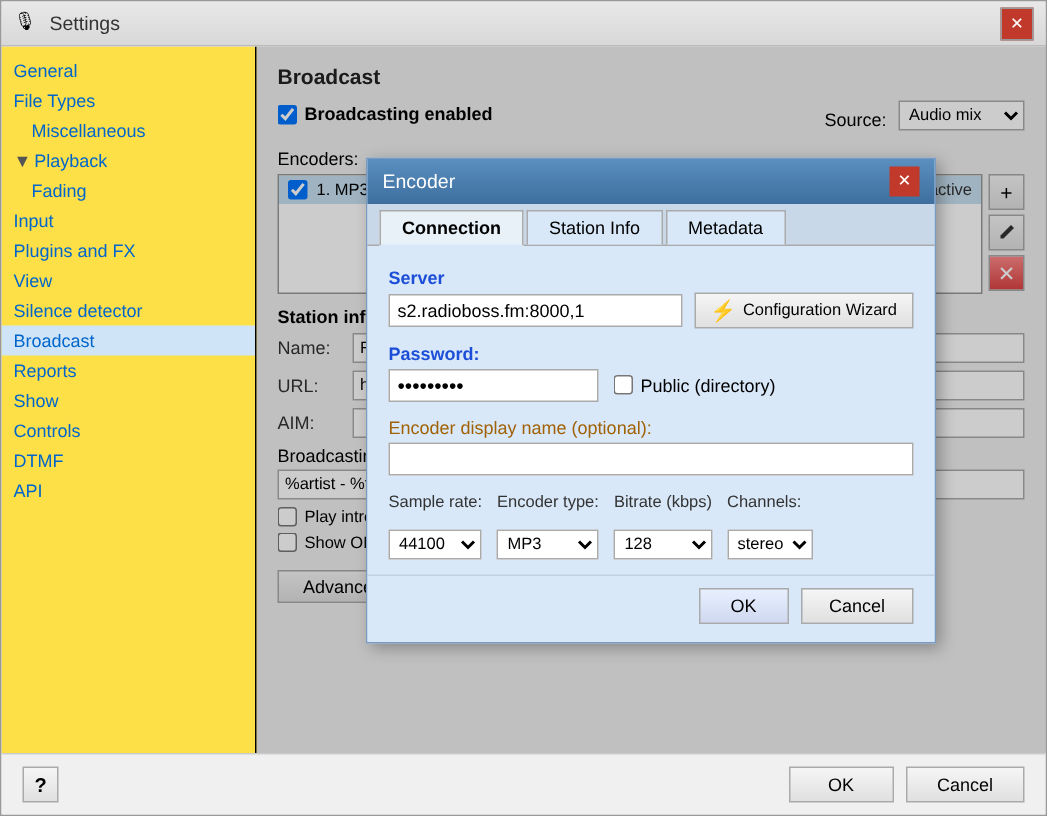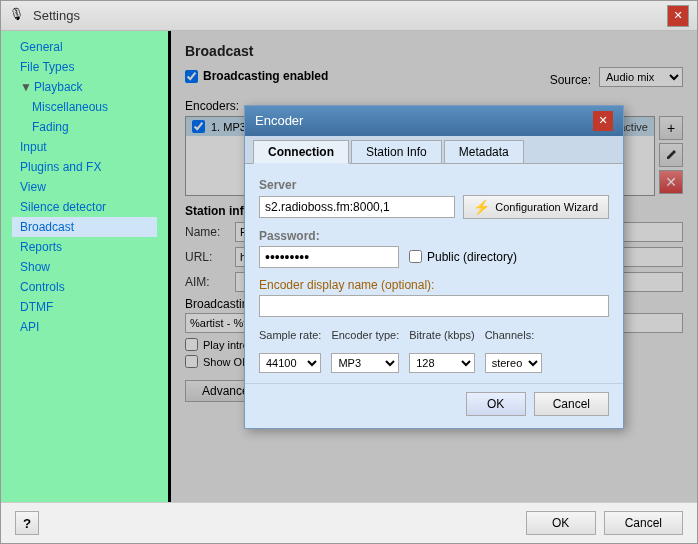--- a/index.html
+++ b/index.html
@@ -53,23 +53,23 @@
       color: #fff;
       font-size: 11px;
     }
     .main-content {
       display: flex;
       flex: 1;
       overflow: hidden;
     }
     .sidebar {
       width: 170px;
-      background: #86efac;
-      border-right: 3px solid #000000;
-      padding: 6px 11px;
+      background: #fde047;
+      border-right: 1px solid #000000;
+      padding: 6px 0;
       font-size: 12px;
       overflow-y: auto;
     }
     .sidebar-item {
       padding: 3px 8px;
       cursor: pointer;
       color: #0066cc;
       white-space: nowrap;
     }
     .sidebar-item.indent1 { padding-left: 20px; }
@@ -292,21 +292,21 @@
       font-weight: bold;
       background: #e8f0f8;
     }
     .modal-body {
       padding: 14px 14px 10px;
       background: #d8e8f8;
     }
     .modal-field-label {
       font-weight: bold;
       margin-bottom: 3px;
-      color: #737373;
+      color: #1d4ed8;
     }
     .modal-input-row {
       display: flex;
       align-items: center;
       gap: 8px;
       margin-bottom: 10px;
     }
     .modal-input {
       height: 22px;
       border: 1px solid #aaa;
@@ -406,22 +406,22 @@
       <span class="title-bar-title">Settings</span>
     </div>
     <button class="title-bar-close">✕</button>
   </div>
 
   <div class="main-content">
 
     <div class="sidebar">
       <div class="sidebar-item">General</div>
       <div class="sidebar-item">File Types</div>
+      <div class="sidebar-item indent1">Miscellaneous</div>
       <div class="sidebar-item"><span class="sidebar-arrow">▼</span>Playback</div>
-      <div class="sidebar-item indent1">Miscellaneous</div>
       <div class="sidebar-item indent1">Fading</div>
       <div class="sidebar-item">Input</div>
       <div class="sidebar-item">Plugins and FX</div>
       <div class="sidebar-item">View</div>
       <div class="sidebar-item">Silence detector</div>
       <div class="sidebar-item selected">Broadcast</div>
       <div class="sidebar-item">Reports</div>
       <div class="sidebar-item">Show</div>
       <div class="sidebar-item">Controls</div>
       <div class="sidebar-item">DTMF</div>

